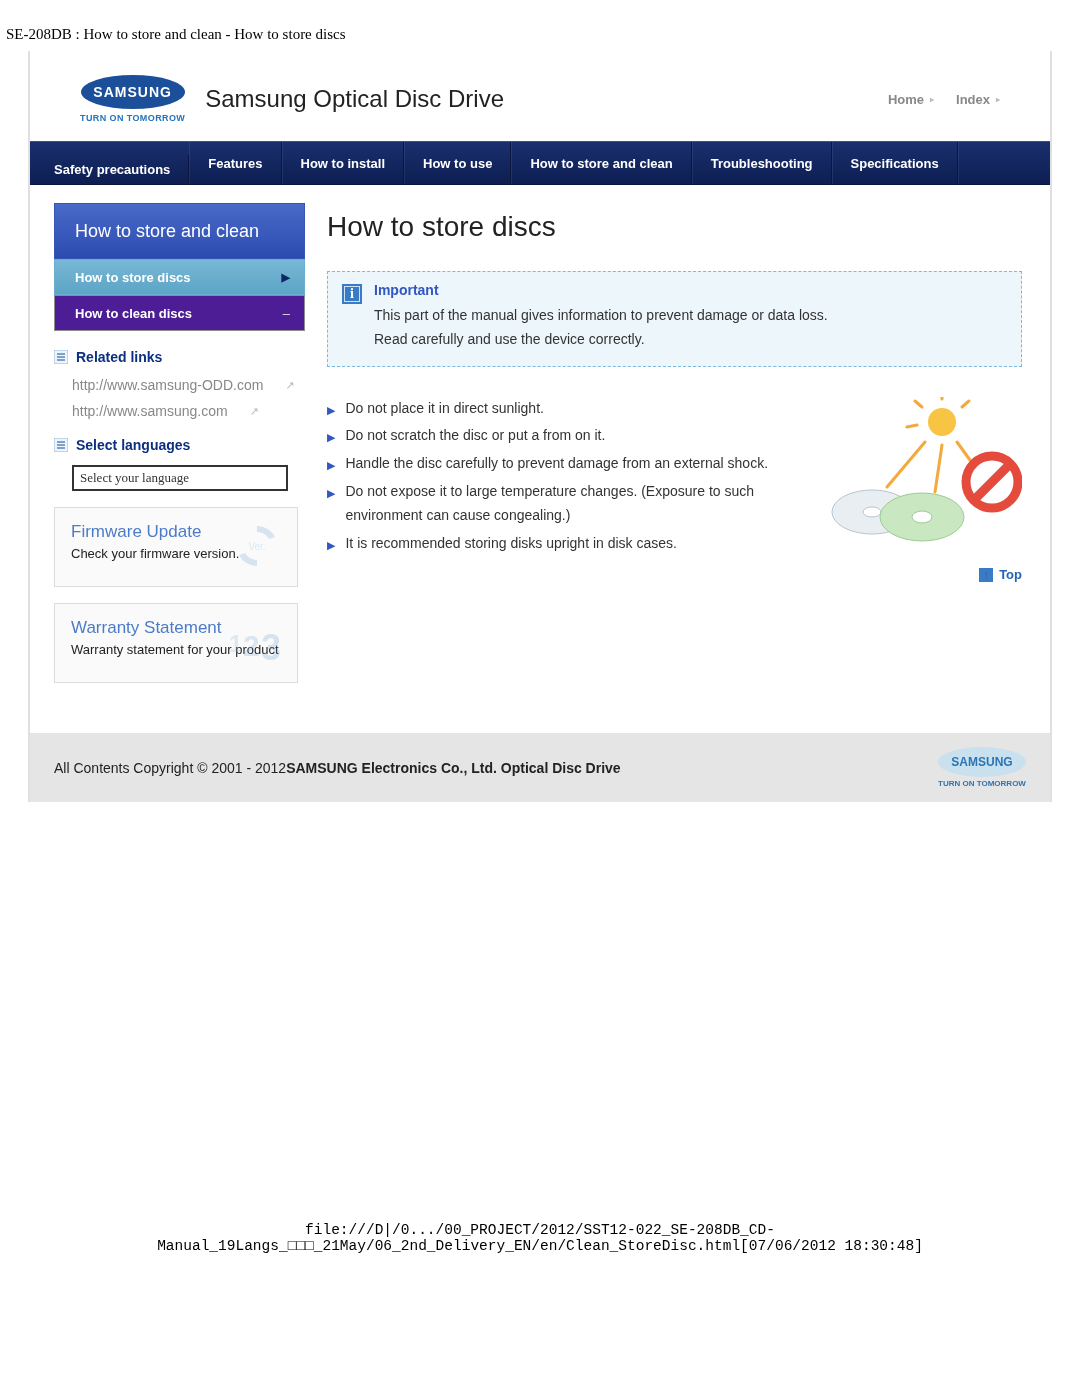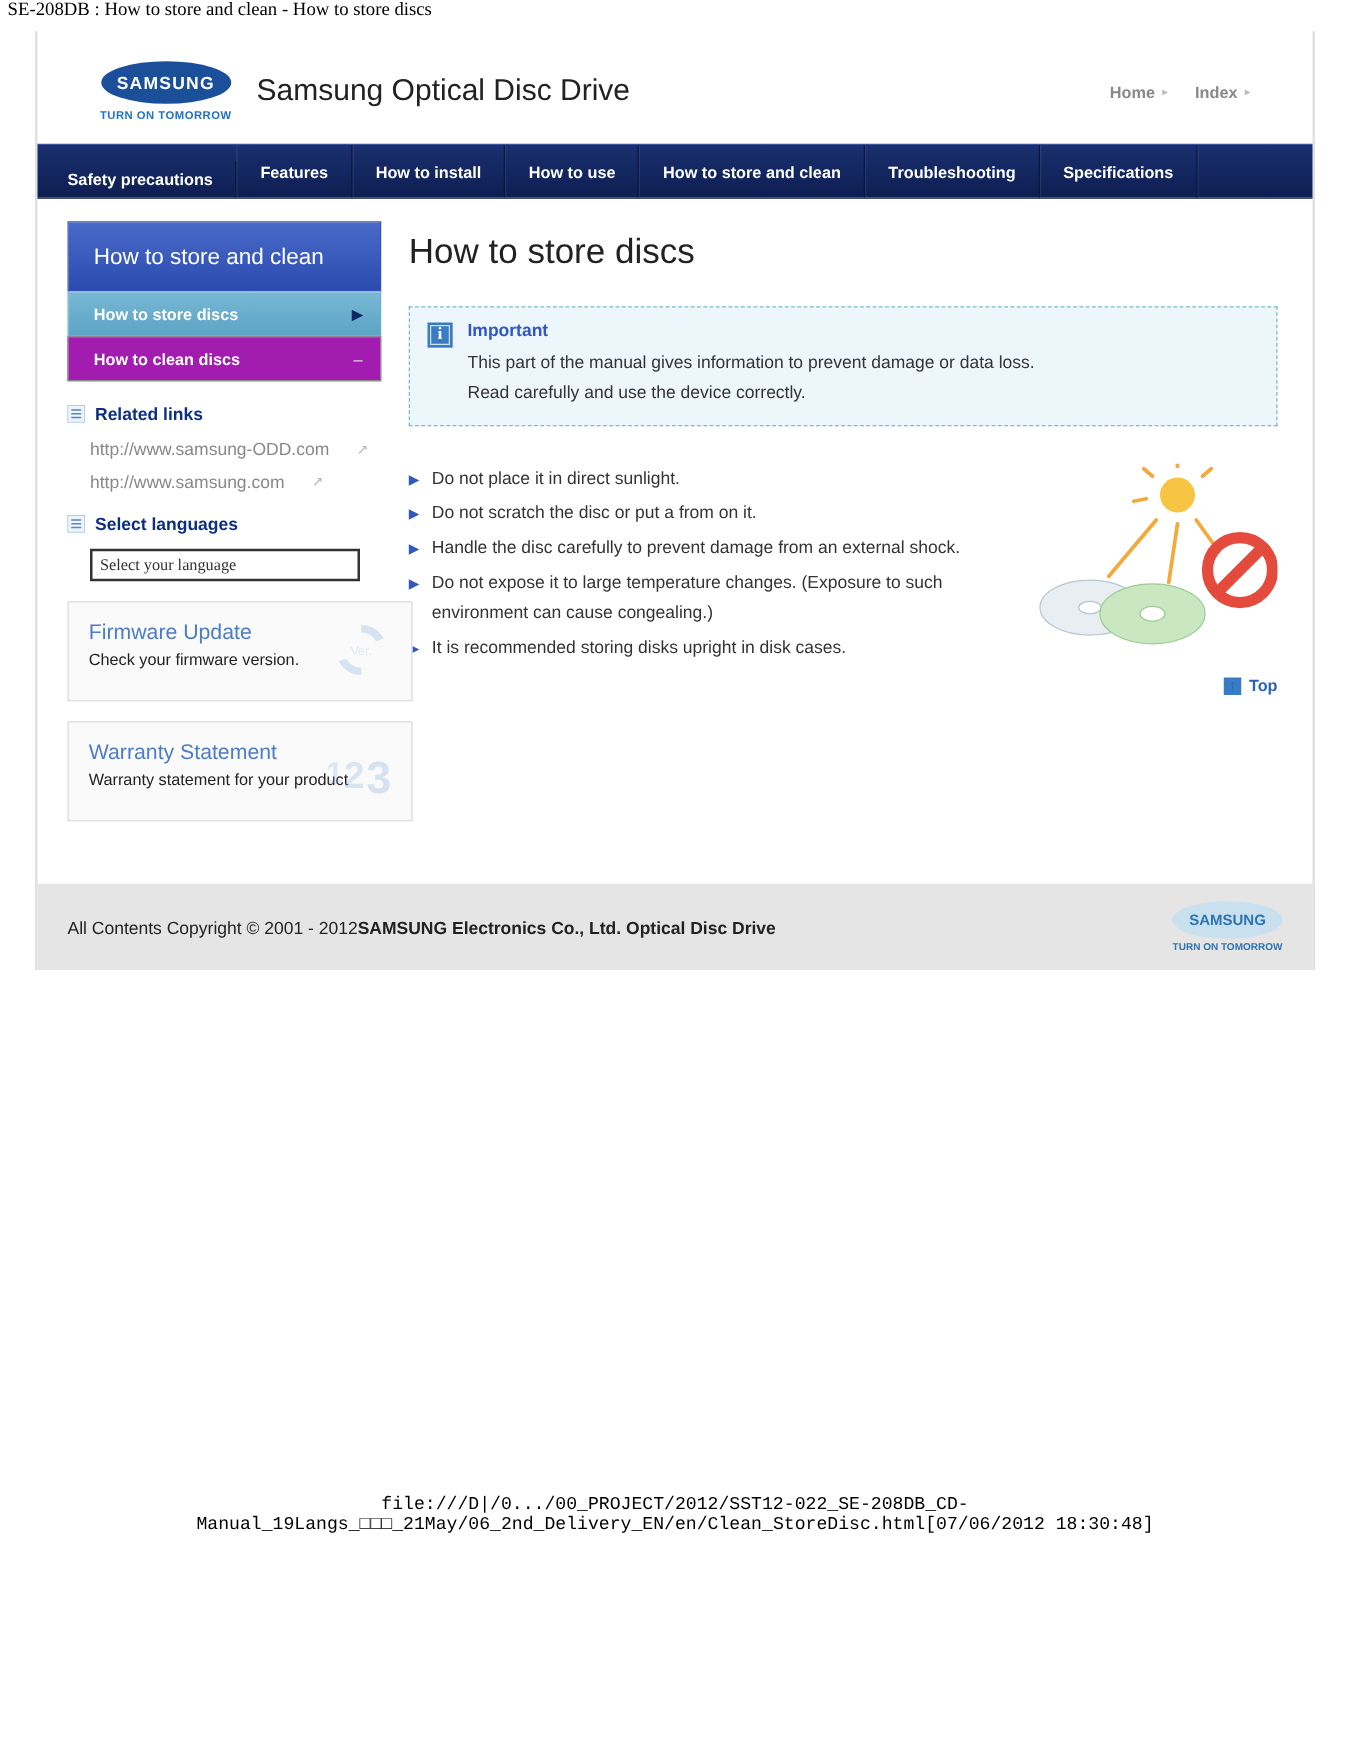--- a/index.html
+++ b/index.html
@@ -5,21 +5,21 @@
   * { box-sizing: border-box; }
   body {
     margin: 0;
     font-family: Arial, sans-serif;
     font-size: 13px;
     background: #fff;
     color: #333;
     width: 1080px;
   }
   .page-wrapper {
-    padding: 0 0 0;
+    padding: 26px 0 0;
   }
   .doc-title {
     font-family: "Times New Roman", serif;
     font-size: 15px;
     color: #000;
     padding: 0 6px 4px;
   }
   .frame {
     margin: 4px 28px 0;
     border-left: 2px solid #e0e0e0;
@@ -131,21 +131,21 @@
     align-items: center;
     padding: 0 14px 0 20px;
     justify-content: space-between;
     position: relative;
   }
   .side-item.active {
     background: linear-gradient(#78b8d4, #5ca4c6);
     border: 1px solid #6baecd;
   }
   .side-item.inactive {
-    background: #a21caf;
+    background: #4c1d95;
     border: 1px solid #8d8d8d;
   }
   .side-item .arrow-right {
     color: #0d2766;
     font-size: 11px;
   }
   .side-item .dash { color:#e0e0e0; font-weight:normal;}
   .sec-head {
     display: flex;
     align-items: center;
@@ -185,21 +185,21 @@
     font-family: "Times New Roman", serif;
     font-size: 13px;
     display: flex;
     align-items: center;
     background: #fff;
   }
   .card {
     border: 1px solid #dcdcdc;
     background: #fafafa;
     margin-top: 16px;
-    width: 276px;
+    width: 244px;
     padding: 14px 14px 14px 16px;
     position: relative;
     height: 80px;
   }
   .card-title {
     font-size: 17px;
     color: #4d7cc7;
     font-weight: 300;
     margin-bottom: 4px;
   }

